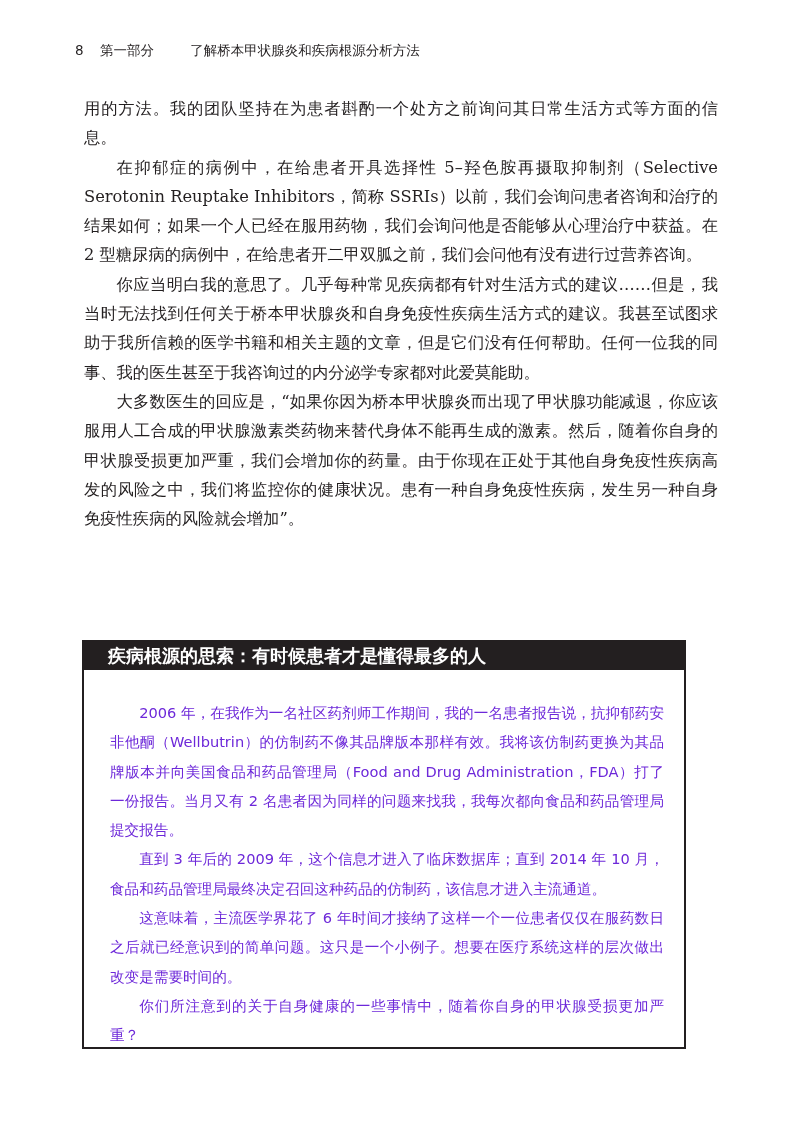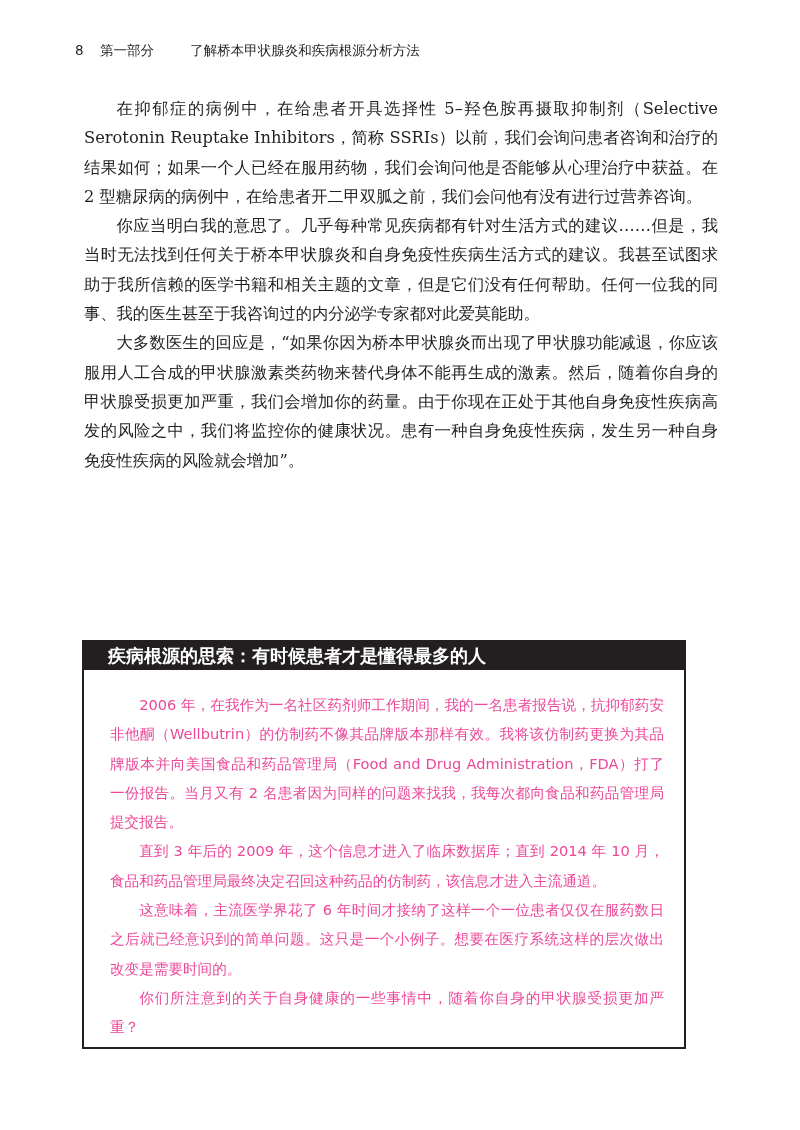--- a/index.html
+++ b/index.html
@@ -34,39 +34,40 @@
     box-sizing: content-box;
   }
   .sidebar-header {
     background: #231f20; color: #ffffff;
     height: 28px; line-height: 28px;
     font-family: "DejaVu Sans", sans-serif;
     font-size: 18px; font-weight: bold;
     padding-left: 24px;
   }
   .sidebar-body {
-    padding: 16px 20px 0 26px;
+    padding: 24px 20px 0 26px;
     font-family: "DejaVu Sans", sans-serif;
     font-size: 14.6px; line-height: 29.3px;
     text-align: justify;
-    color: #ec4899;
+    color: #6d28d9;
   }
   .sidebar-body p { margin: 0; text-indent: 2em; }
   .sidebar-body p:first-child { margin-top: 4px; }
 </style>
 </head>
 <body>
 
 <div class="running-head">
   <span class="pnum">8</span>
   <span class="part">第一部分</span>
   <span>了解桥本甲状腺炎和疾病根源分析方法</span>
 </div>
 
 <div class="body-text">
+  <p>用的方法。我的团队坚持在为患者斟酌一个处方之前询问其日常生活方式等方面的信息。</p>
   <p class="indent">在抑郁症的病例中，在给患者开具选择性 5–羟色胺再摄取抑制剂（Selective Serotonin Reuptake Inhibitors，简称 SSRIs）以前，我们会询问患者咨询和治疗的结果如何；如果一个人已经在服用药物，我们会询问他是否能够从心理治疗中获益。在 2 型糖尿病的病例中，在给患者开二甲双胍之前，我们会问他有没有进行过营养咨询。</p>
   <p class="indent">你应当明白我的意思了。几乎每种常见疾病都有针对生活方式的建议……但是，我当时无法找到任何关于桥本甲状腺炎和自身免疫性疾病生活方式的建议。我甚至试图求助于我所信赖的医学书籍和相关主题的文章，但是它们没有任何帮助。任何一位我的同事、我的医生甚至于我咨询过的内分泌学专家都对此爱莫能助。</p>
   <p class="indent">大多数医生的回应是，“如果你因为桥本甲状腺炎而出现了甲状腺功能减退，你应该服用人工合成的甲状腺激素类药物来替代身体不能再生成的激素。然后，随着你自身的甲状腺受损更加严重，我们会增加你的药量。由于你现在正处于其他自身免疫性疾病高发的风险之中，我们将监控你的健康状况。患有一种自身免疫性疾病，发生另一种自身免疫性疾病的风险就会增加”。</p>
 </div>
 
 <div class="sidebar-box">
   <div class="sidebar-header">疾病根源的思索：有时候患者才是懂得最多的人</div>
   <div class="sidebar-body">
     <p>2006 年，在我作为一名社区药剂师工作期间，我的一名患者报告说，抗抑郁药安非他酮（Wellbutrin）的仿制药不像其品牌版本那样有效。我将该仿制药更换为其品牌版本并向美国食品和药品管理局（Food and Drug Administration，FDA）打了一份报告。当月又有 2 名患者因为同样的问题来找我，我每次都向食品和药品管理局提交报告。</p>
     <p>直到 3 年后的 2009 年，这个信息才进入了临床数据库；直到 2014 年 10 月，食品和药品管理局最终决定召回这种药品的仿制药，该信息才进入主流通道。</p>

